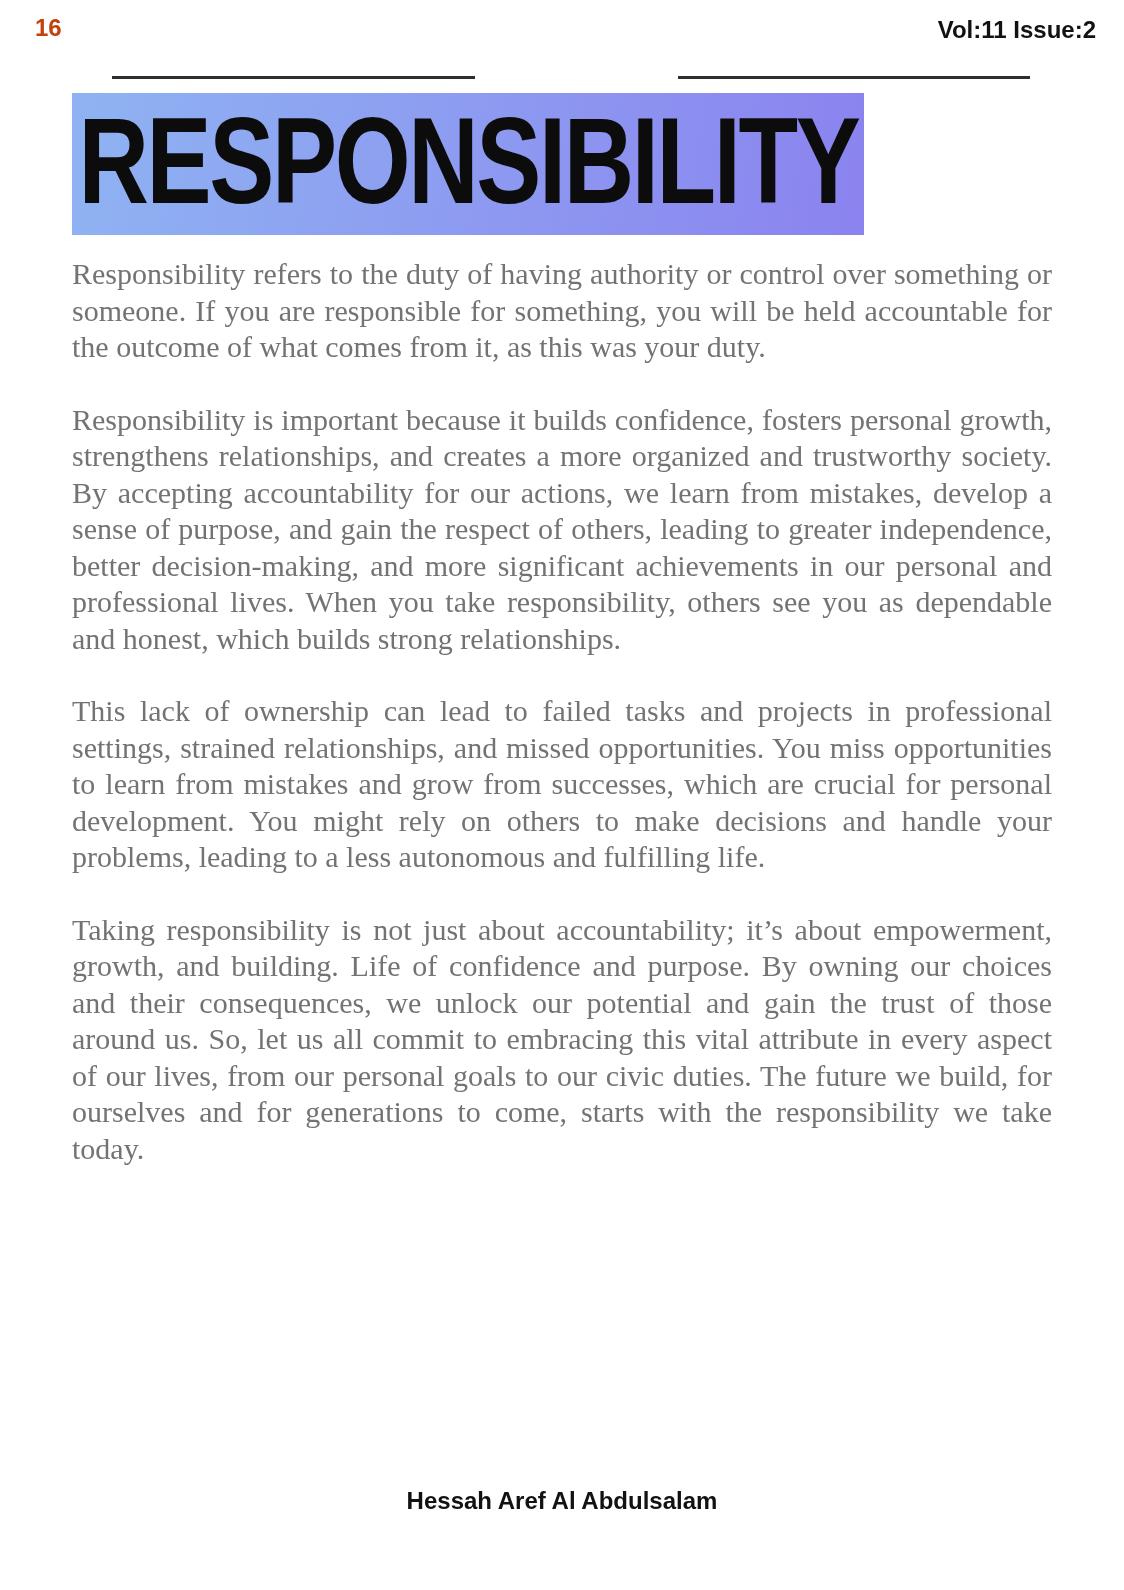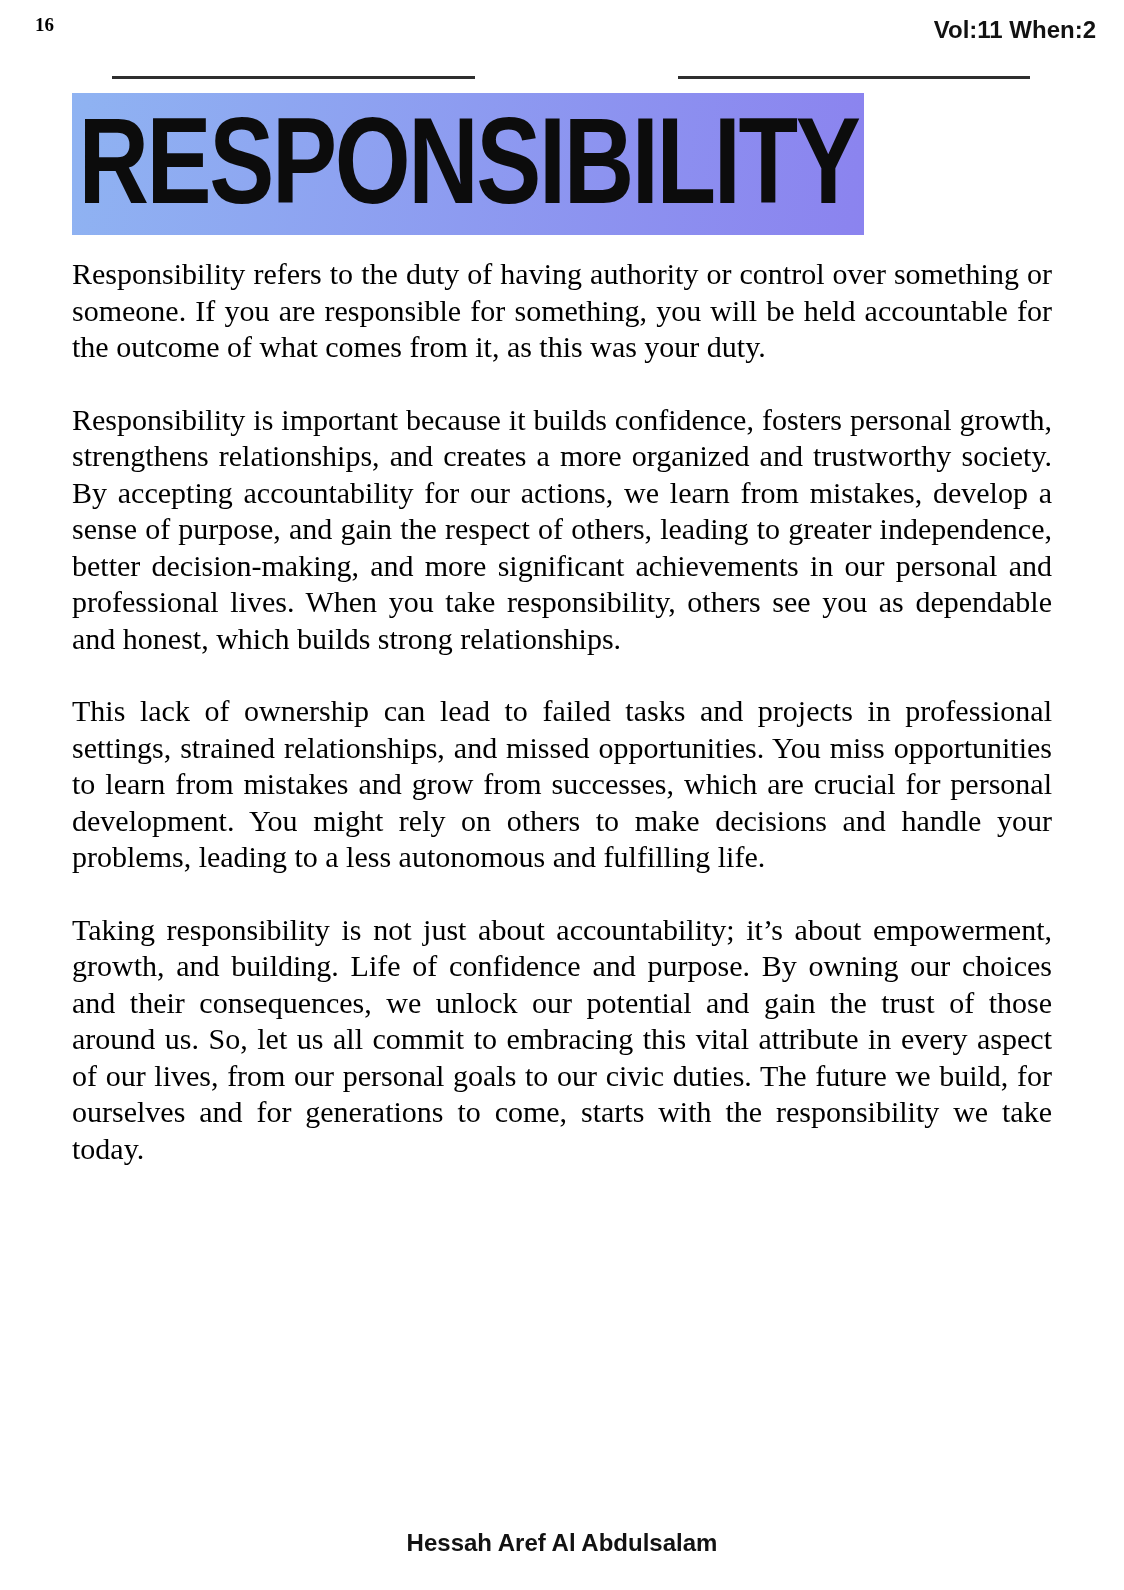--- a/index.html
+++ b/index.html
@@ -12,24 +12,24 @@
     width: 1124px;
     height: 1590px;
     background: #ffffff;
     overflow: hidden;
     font-family: "Liberation Serif", serif;
   }
   .page-number {
     position: absolute;
     top: 14px;
     left: 35px;
-    font-family: Liberation Serif, serif;
+    font-family: Liberation Sans, sans-serif;
     font-weight: bold;
-    font-size: 19px;
-    color: #000000;
+    font-size: 24px;
+    color: #c2410c;
   }
   .issue-label {
     position: absolute;
     top: 16px;
     right: 28px;
     font-family: "Liberation Sans", sans-serif;
     font-weight: bold;
     font-size: 24px;
     color: #121212;
   }
@@ -65,51 +65,50 @@
     line-height: 1;
     padding-bottom: 6px;
   }
   .article {
     position: absolute;
     left: 72px;
     top: 256px;
     width: 980px;
     font-size: 30px;
     line-height: 36.5px;
-    color: #000000;
+    color: #737373;
     text-align: justify;
   }
   .article p {
     margin: 0 0 36px 0;
   }
   .article p:last-child {
     margin-bottom: 16px;
   }
   .footer {
     position: absolute;
     left: 0;
     top: 1484px;
     width: 100%;
     text-align: center;
     font-family: "Liberation Sans", sans-serif;
     font-weight: bold;
     font-size: 24px;
     color: #121212;
     line-height: 34px;
-    margin-top: 42px;
   }
 </style>
 </head>
 <body>
 
 <div class="page">
 
   <div class="page-number">16</div>
 
-  <div class="issue-label">Vol:11 When:2</div>
+  <div class="issue-label">Vol:11 Issue:2</div>
 
   <div class="rule rule-left"></div>
 
   <div class="rule rule-right"></div>
 
   <div class="title-banner" style="background: linear-gradient(98deg, rgb(143, 179, 242), rgb(139, 131, 239));">
     <div class="page-title" style="color: rgb(12, 12, 12);">RESPONSIBILITY</div>
   </div>
 
   <div class="article">

